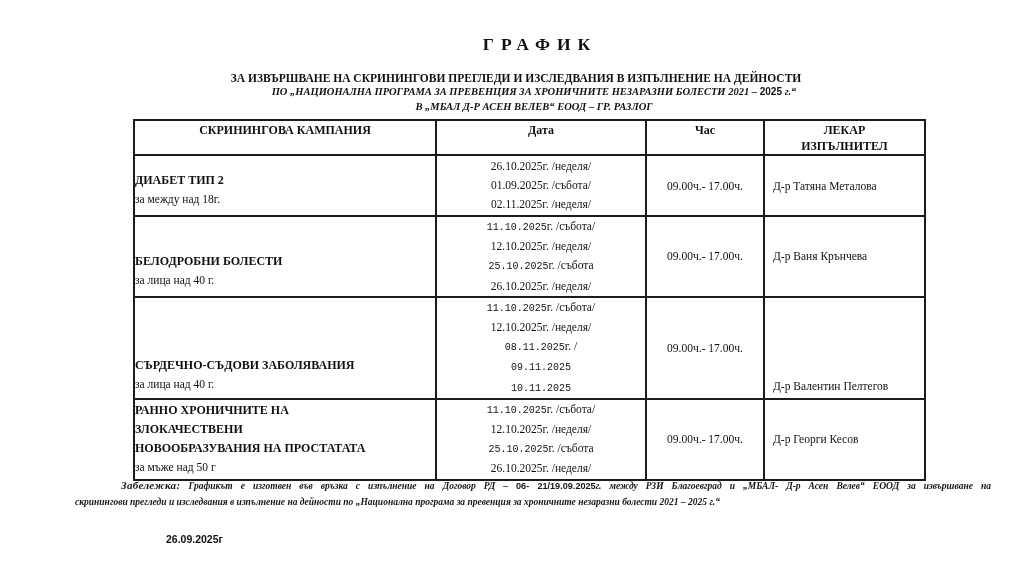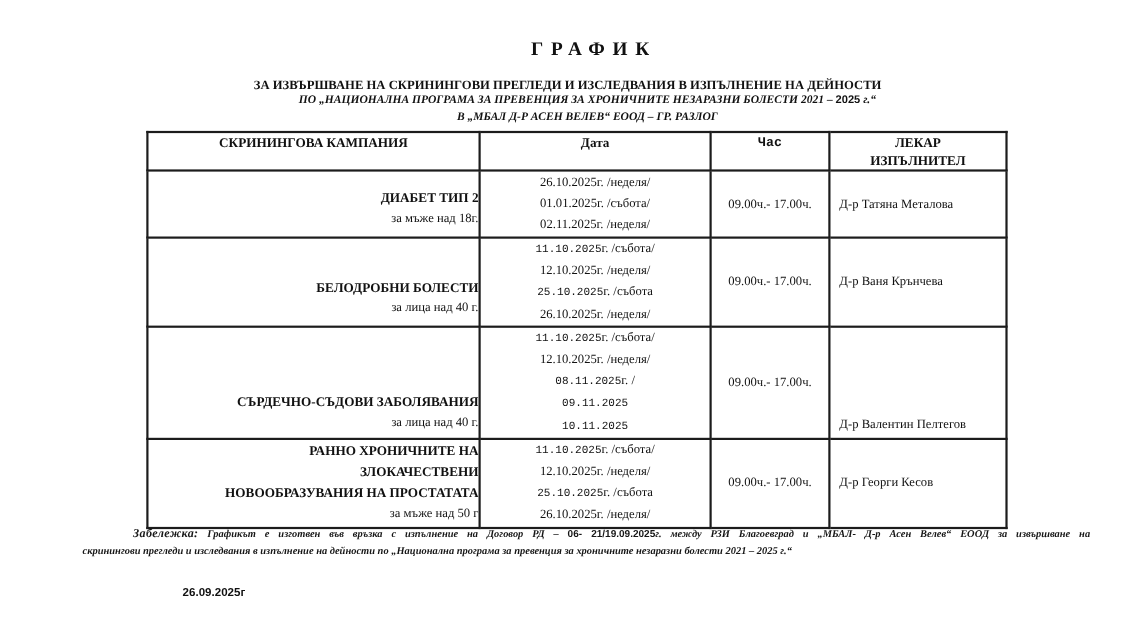--- a/index.html
+++ b/index.html
@@ -53,40 +53,40 @@
     left: 133px; top: 119px;
     border-collapse: collapse;
     table-layout: fixed;
   }
   .schedule th, .schedule td {
     border: 2px solid #1c1c1c;
     overflow: hidden;
   }
   .col-campaign { width: 302px; }
   .col-date     { width: 210px; }
-  .col-time     { width: 108px; font-family: Liberation Mono, monospace; }
+  .col-time     { width: 118px; }
   .col-doctor   { width: 161px; }
 
   .schedule thead tr { height: 32px; }
   .schedule tbody tr.row-0 { height: 61px; }
   .schedule tbody tr.row-1 { height: 78px; }
   .schedule tbody tr.row-2 { height: 95px; }
   .schedule tbody tr.row-3 { height: 77px; }
 
   .schedule th {
     font-size: 12px;
     font-weight: bold;
     vertical-align: top;
     padding-top: 2px;
     line-height: 15.5px;
     white-space: pre-line;
   }
 
   .campaign-cell {
-    text-align: right;
+    text-align: left;
     vertical-align: bottom;
     padding-bottom: 6px;
     margin-top: 42px;
   }
   .row-2 .campaign-cell { padding-bottom: 4px; }
   .row-3 .campaign-cell { vertical-align: middle; padding-bottom: 1px; }
   .campaign-name {
     font-size: 12px;
     font-weight: bold;
     line-height: 19px;
@@ -175,25 +175,25 @@
       <th class="col-date">Дата</th>
       <th class="col-time">Час</th>
       <th class="col-doctor">ЛЕКАР
 ИЗПЪЛНИТЕЛ</th>
     </tr>
   </thead>
   <tbody>
       <tr class="row row-0">
         <td class="campaign-cell">
           <div class="campaign-name">ДИАБЕТ ТИП 2</div>
-          <div class="campaign-audience">за мъже над 18г.</div>
+          <div class="campaign-audience">за между над 18г.</div>
         </td>
         <td class="date-cell">
           <div class="date-line"><span class="date-num">26.10.2025</span><span class="date-rest">г. /неделя/</span></div>
-          <div class="date-line"><span class="date-num">01.01.2025</span><span class="date-rest">г. /събота/</span></div>
+          <div class="date-line"><span class="date-num">01.09.2025</span><span class="date-rest">г. /събота/</span></div>
           <div class="date-line"><span class="date-num">02.11.2025</span><span class="date-rest">г. /неделя/</span></div>
         </td>
         <td class="time-cell">09.00ч.- 17.00ч.</td>
         <td class="doctor-cell">
           <div class="doctor-name">Д-р Татяна Металова</div>
         </td>
       </tr>
       <tr class="row row-1">
         <td class="campaign-cell">
           <div class="campaign-name">БЕЛОДРОБНИ БОЛЕСТИ</div>

